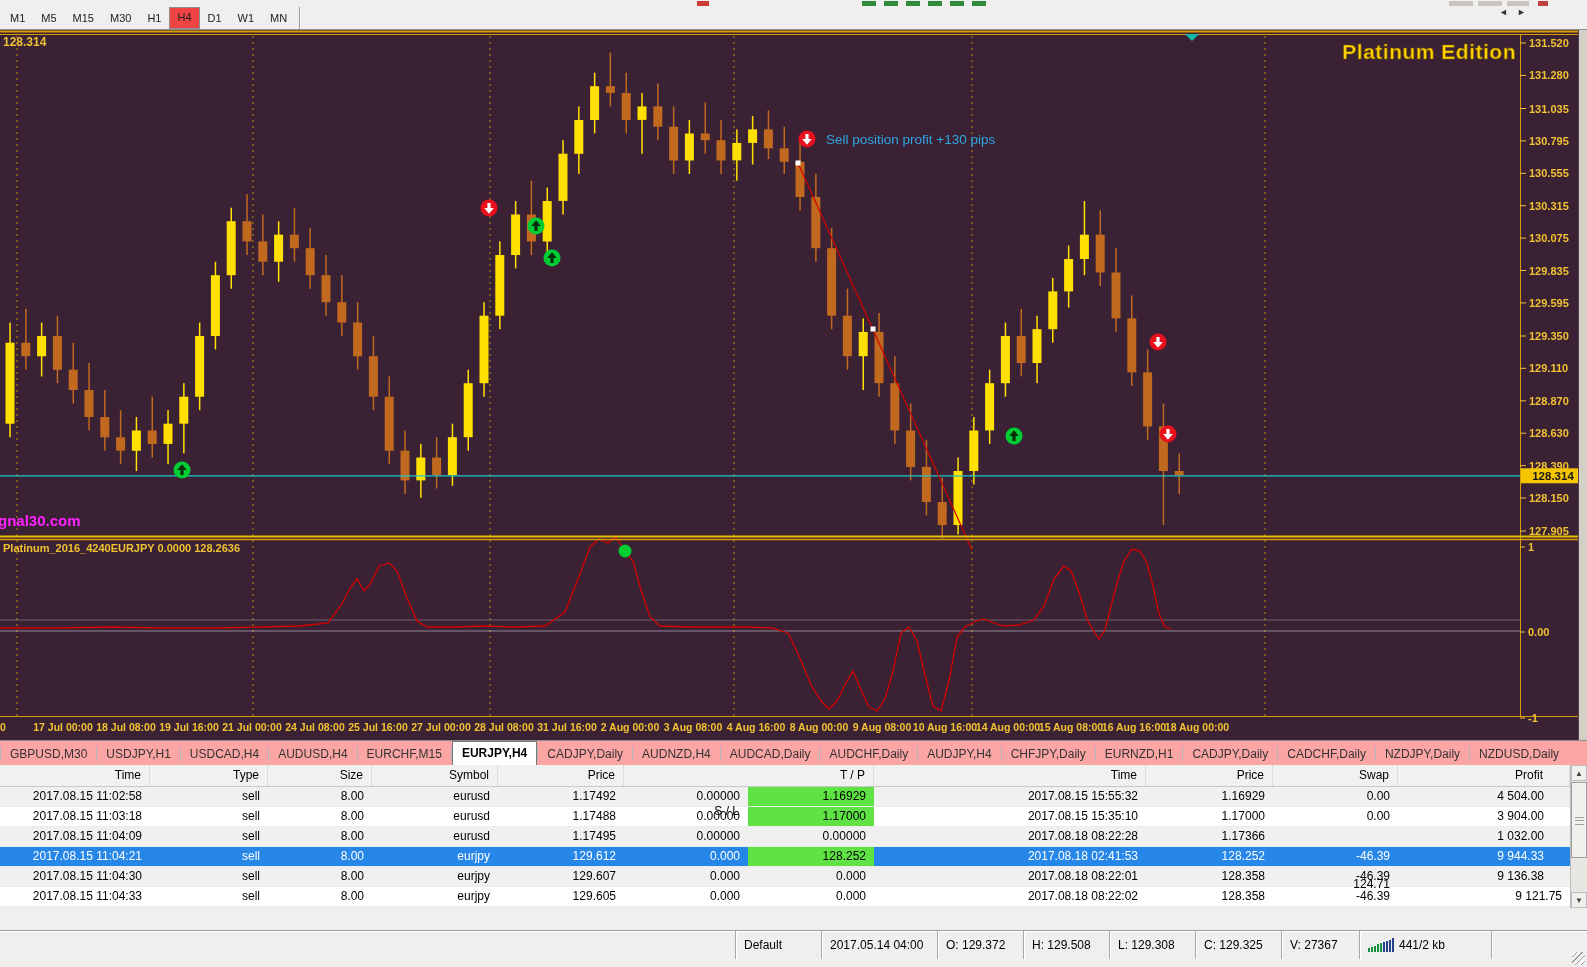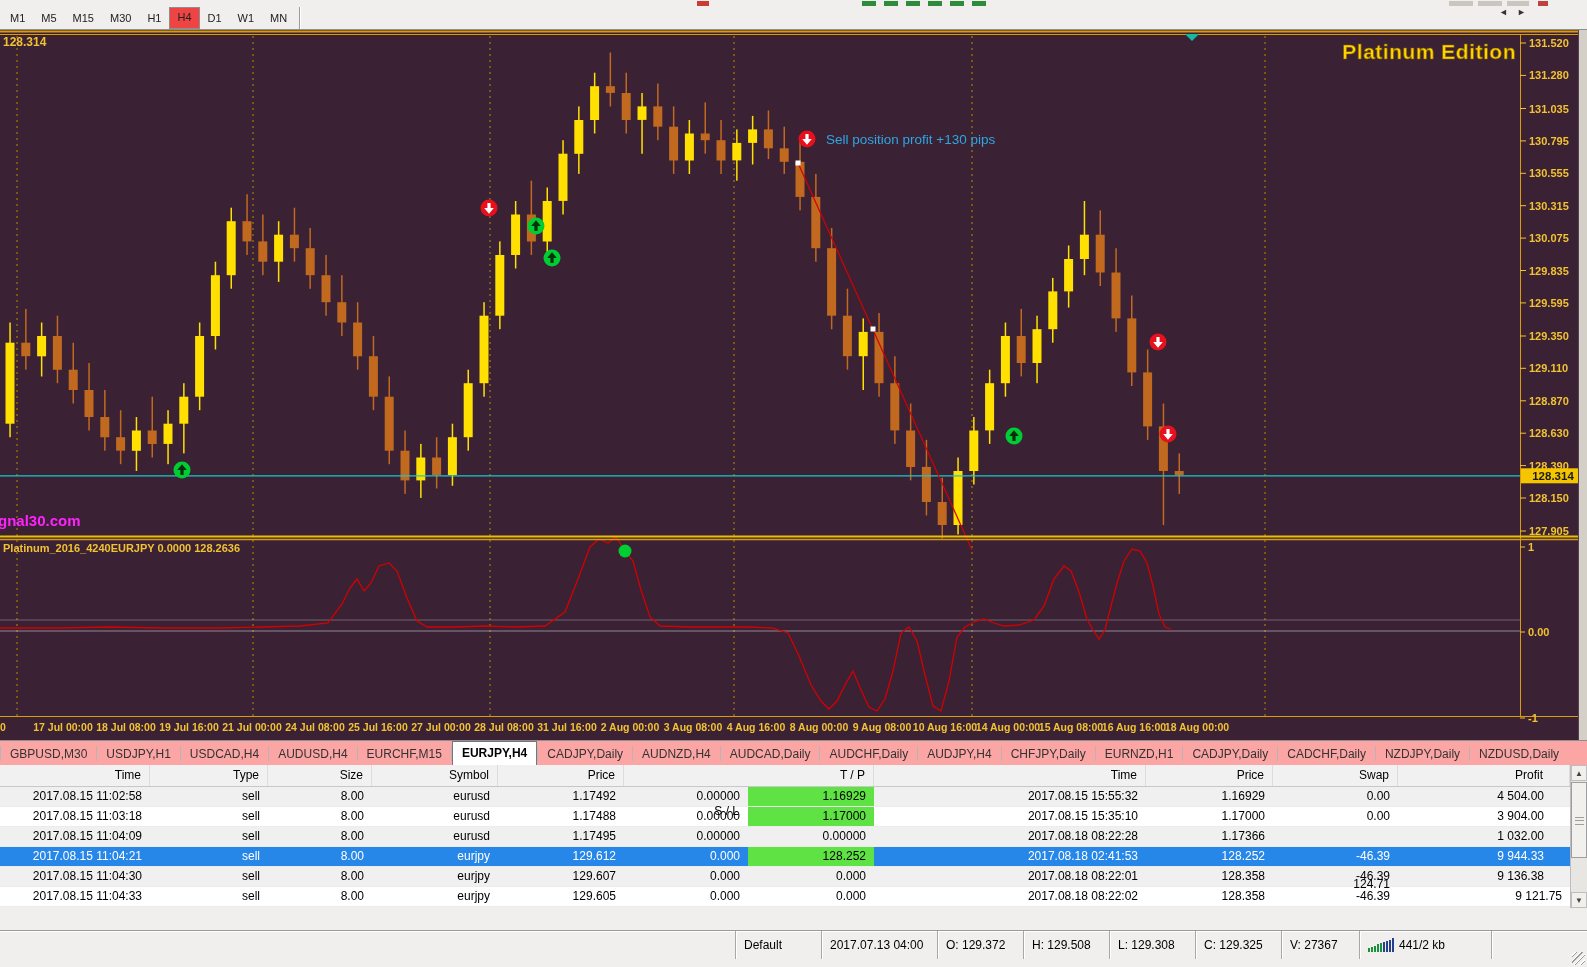--- a/index.html
+++ b/index.html
@@ -543,21 +543,21 @@
     <div class="sb-btn down">▼</div>
   </div>
 
 
   <div id="status">
       <div class="st-spacer"></div>
       <div class="st-field" style="width: 86px;">
         <span>Default</span>
       </div>
       <div class="st-field" style="width: 116px;">
-        <span>2017.07.13 04:00</span>
+        <span>2017.05.14 04:00</span>
       </div>
       <div class="st-field" style="width: 86px; text-align: center;">
         <span>O: 129.372</span>
       </div>
       <div class="st-field" style="width: 86px;">
         <span>H: 129.508</span>
       </div>
       <div class="st-field" style="width: 86px;">
         <span>L: 129.308</span>
       </div>

